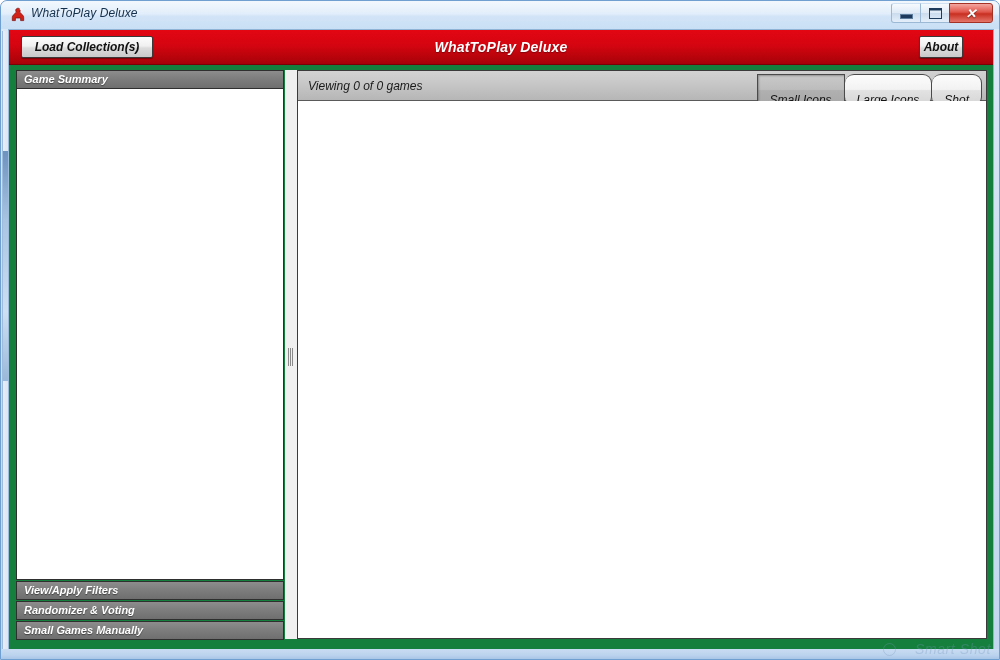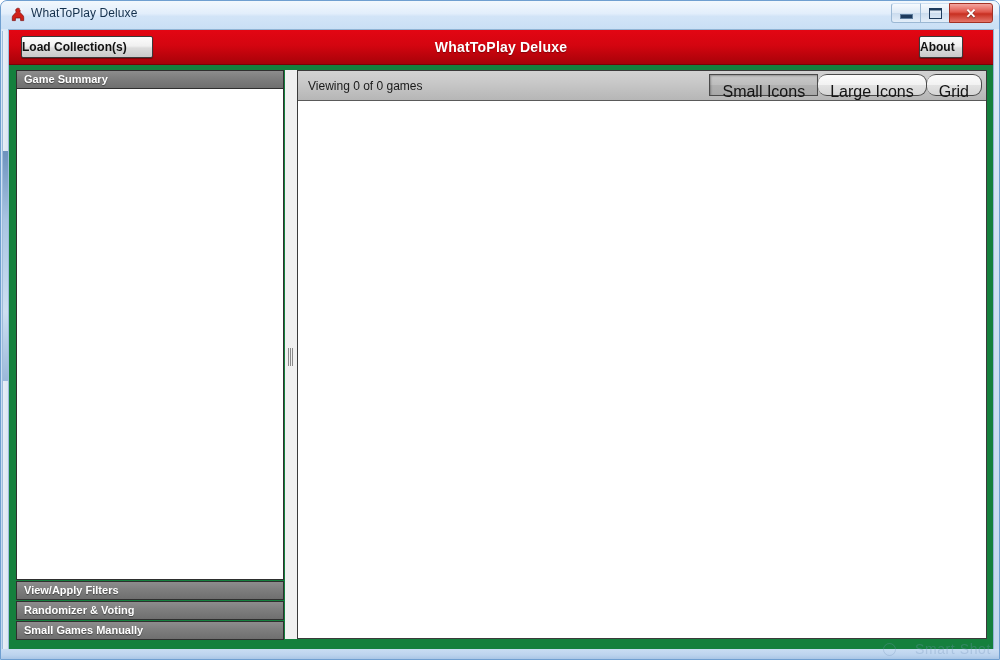--- a/index.html
+++ b/index.html
@@ -17,20 +17,21 @@
   #window-frame {
     position: absolute;
     left: 0; top: 0;
     width: 1000px;
     height: 660px;
     box-sizing: border-box;
     background: linear-gradient(to bottom, #dce9f7 0%, #cfe0f2 40%, #c2d7ee 100%);
     border: 1px solid #6f9fd0;
     border-radius: 7px 7px 0 0;
     overflow: hidden;
+    font-style: italic;
   }
   #frame-gloss {
     position: absolute;
     left: 0; top: 0;
     width: 1000px; height: 28px;
     background: linear-gradient(to bottom, #f2f8fd 0%, #e2eefb 45%, #d2e4f7 55%, #c9dff5 100%);
     border-radius: 6px 6px 0 0;
     pointer-events: none;
   }
 
@@ -143,20 +144,21 @@
   
   .classic-btn {
     position: absolute;
     box-sizing: border-box;
     background: linear-gradient(to bottom, #fdfdfd 0%, #f0f0f0 45%, #dcdcdc 55%, #c9c9c9 100%);
     border: 1px solid #3a3a3a;
     border-radius: 2px;
     color: #111111;
     font-size: 12px;
     font-weight: bold;
+    text-align: center;
     cursor: pointer;
     box-shadow: 0 1px 1px rgba(0,0,0,.35);
   }
   #btn-load {
     left: 12px; top: 6px;
     width: 132px; height: 22px;
     line-height: 20px;
   }
   #btn-about {
     left: 910px; top: 6px;
@@ -260,22 +262,22 @@
   #view-modes {
     position: absolute;
     right: 4px; top: 3px;
     height: 22px;
     display: flex;
   }
   .view-btn {
     box-sizing: border-box;
     height: 22px;
     line-height: 20px;
-    padding: 7px 12px;
-    font-size: 16px;
+    padding: 15px 12px;
+    font-size: 12px;
     color: #141414;
     border: 1px solid #4a4a4a;
     background: linear-gradient(to bottom, #fcfcfc 0%, #f2f2f2 48%, #e2e2e2 52%, #d5d5d5 100%);
     cursor: pointer;
     white-space: nowrap;
   }
   .view-btn + .view-btn { border-left: none; border-radius: 9px; }
   .view-btn.active {
     background: linear-gradient(to bottom, #c9c9c9 0%, #bdbdbd 48%, #b0b0b0 52%, #a8a8a8 100%);
     box-shadow: inset 1px 1px 2px rgba(0,0,0,.28);
@@ -391,21 +393,21 @@
       <div id="splitter">
         <div id="splitter-grip"></div>
       </div>
 
       <div id="right-panel">
         <div id="right-toolbar">
           <span id="viewing-label">Viewing 0 of 0 games</span>
           <div id="view-modes">
             <div class="view-btn active">Small Icons</div>
             <div class="view-btn">Large Icons</div>
-            <div class="view-btn">Grid</div>
+            <div class="view-btn">Shot</div>
           </div>
         </div>
         <div id="games-canvas"></div>
       </div>
 
     </div>
   </div>
 
   <div id="edge-scrollbar">
     <div id="edge-thumb"></div>

